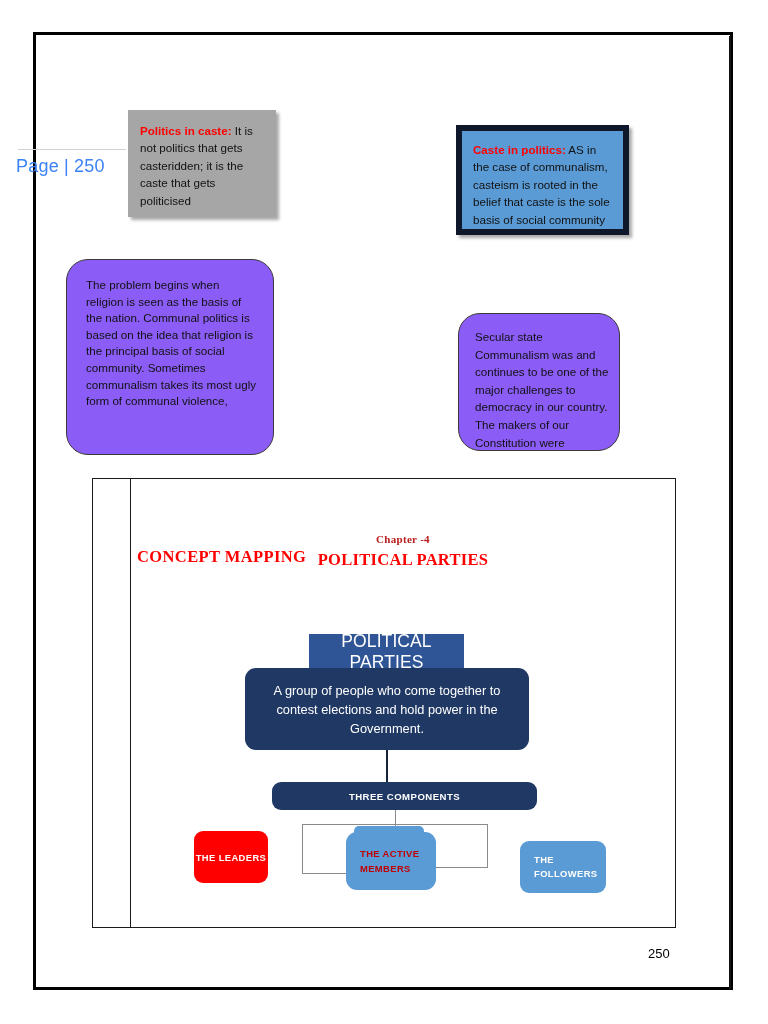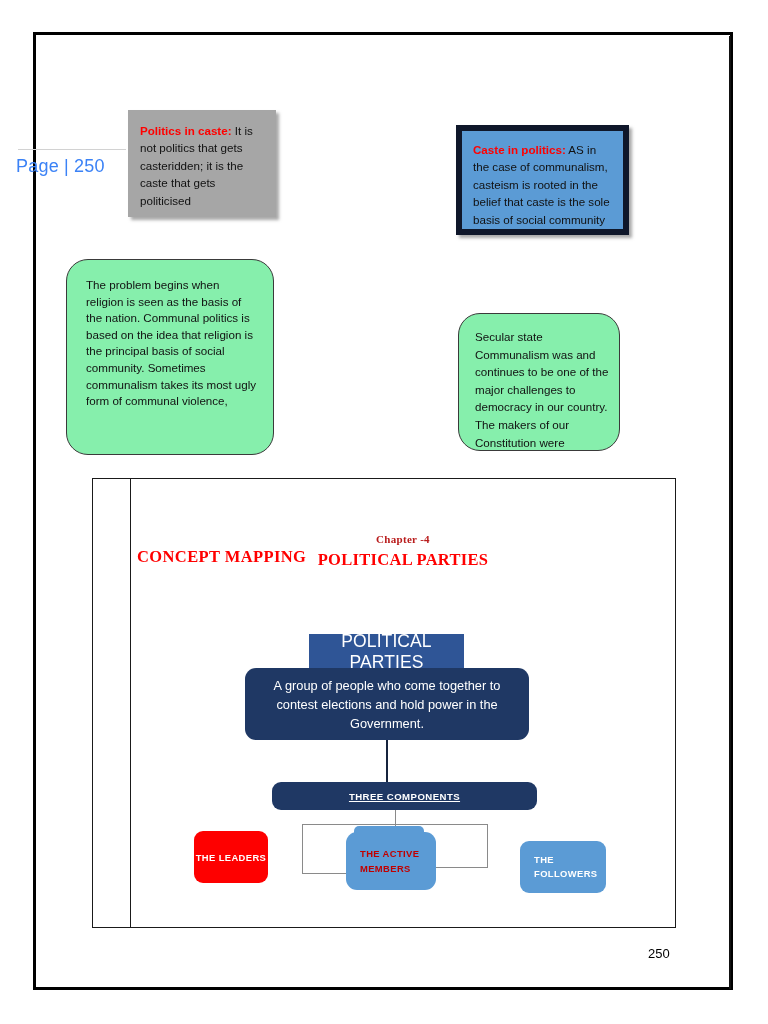--- a/index.html
+++ b/index.html
@@ -73,21 +73,21 @@
   }
   .lead-red{
     color:#ff0000;
     font-weight:bold;
   }
 
   
   .round-box{
     position:absolute;
     box-sizing:border-box;
-    background:#86efac;
+    background:#8b5cf6;
     border:1.3px solid #3a3a3a;
     border-radius:22px;
     overflow:hidden;
   }
   .round-left{
     left:66px;top:259px;
     width:208px;height:196px;
     padding:17px 16px 6px 19px;
   }
   .round-right{
@@ -167,36 +167,35 @@
   }
   .n-title{
     left:217px;top:156px;
     width:155px;height:36px;
     background:#2f5596;
     font-size:17.5px;
     letter-spacing:.1px;
   }
   .n-def{
     left:153px;top:190px;
-    width:284px;height:72px;
+    width:284px;height:82px;
     background:#1f3864;
     border-radius:11px;
     font-size:12.8px;
     line-height:19px;
     padding:4px 16px;
   }
   .n-three{
     left:180px;top:304px;
     width:265px;height:28px;
     background:#1f3864;
     border-radius:9px;
     font-size:9.6px;
     font-weight:bold;
     letter-spacing:.45px;
-    text-decoration:underline;
   }
   .n-leaders{
     left:102px;top:353px;
     width:74px;height:52px;
     background:#fe0000;
     border-radius:9px;
     font-size:9.4px;
     font-weight:bold;
     line-height:13px;
     letter-spacing:.4px;

